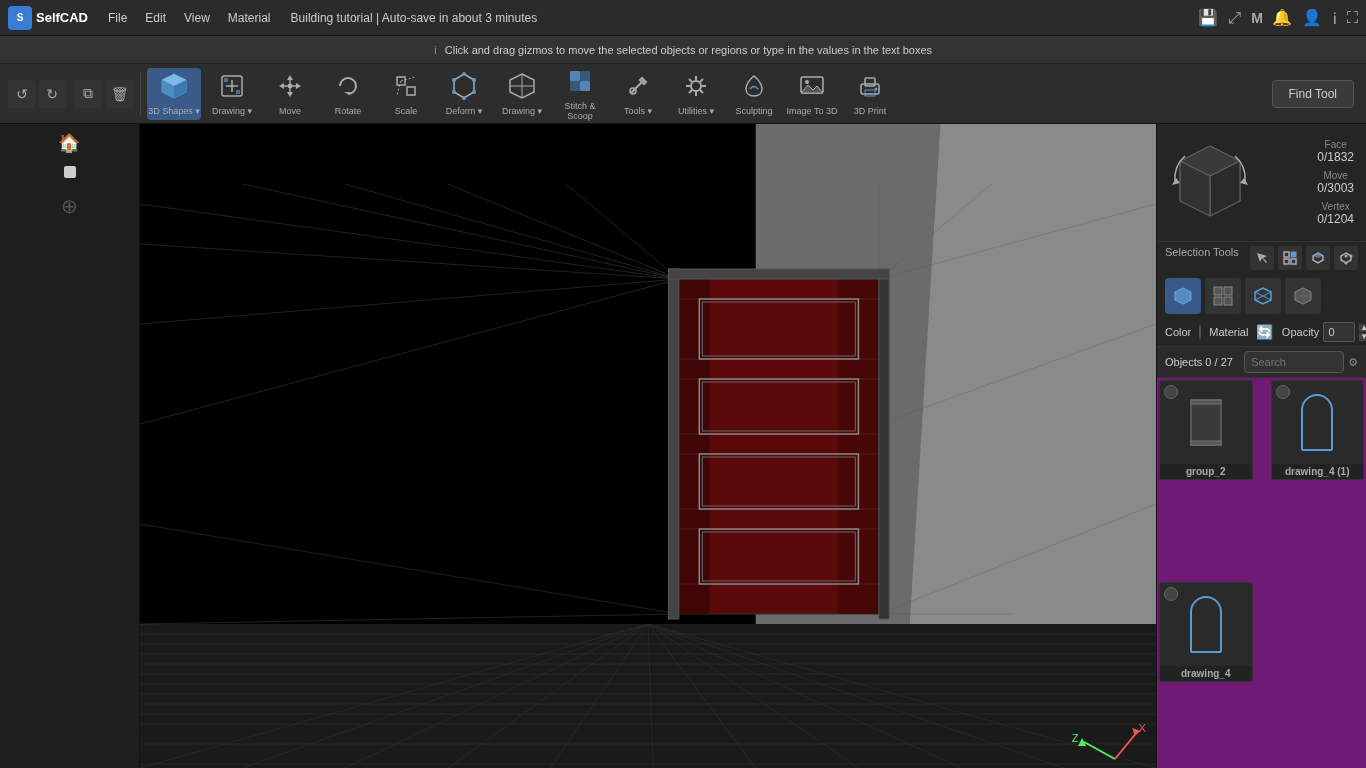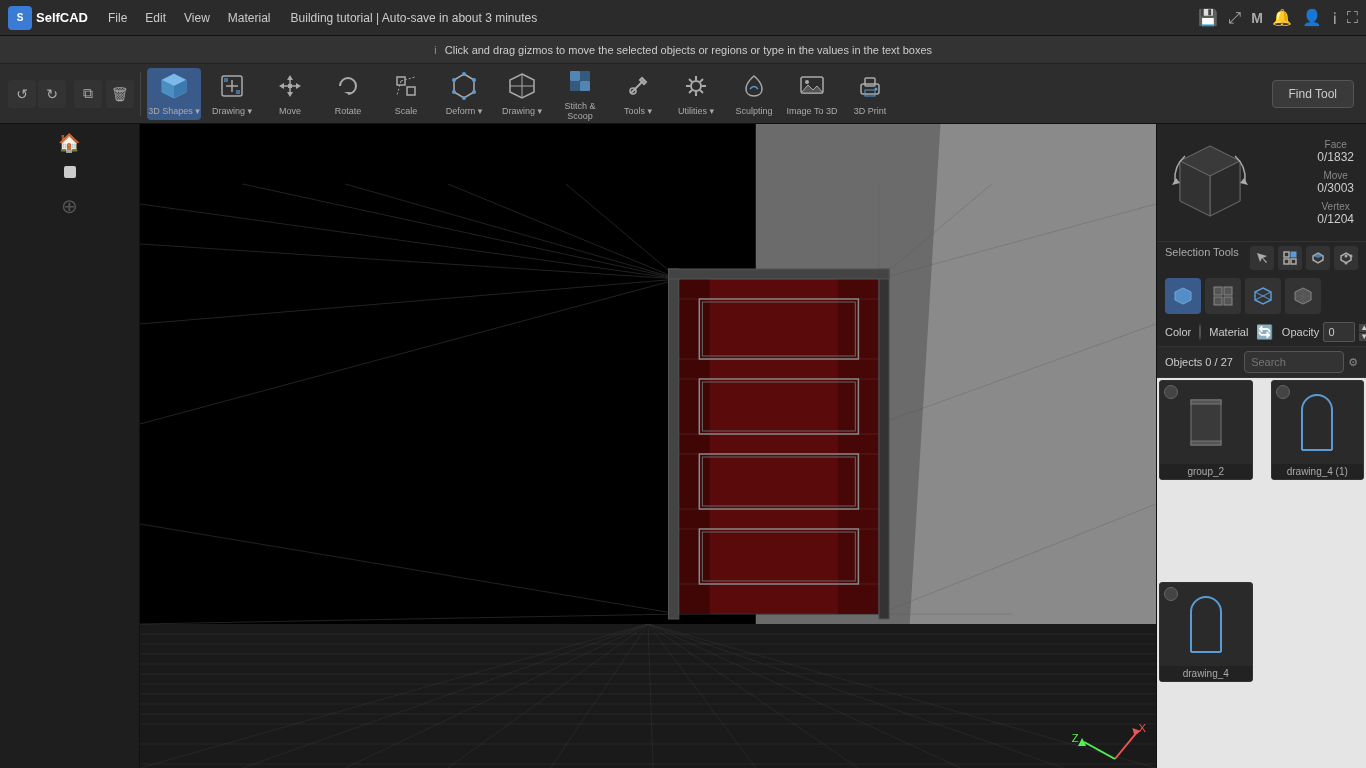--- a/index.html
+++ b/index.html
@@ -106,21 +106,22 @@
     .search-box {
       display: flex; align-items: center; gap: 4px;
     }
     .search-input {
       background: #333; border: 1px solid #555; color: #ccc; padding: 2px 6px;
       border-radius: 4px; font-size: 11px; width: 100px; height: 22px;
     }
     .gear-icon { color: #888; cursor: pointer; }
     .objects-grid {
       flex: 1; overflow-y: auto; display: grid; grid-template-columns: 1fr 1fr; gap: 18px; padding: 2px;
-      background: #e5e5e5;
+      background: #701a75;
+      font-weight: bold;
     }
     .obj-item {
       background: #2a2a2a; border-radius: 3px; display: flex; flex-direction: column;
       align-items: center; justify-content: center; cursor: pointer; border: 1px solid #333;
       position: relative; height: 100px;
     }
     .obj-checkbox {
       position: absolute; top: 4px; left: 4px; width: 14px; height: 14px;
       border-radius: 50%; background: #444; border: 1px solid #666; cursor: pointer;
     }

